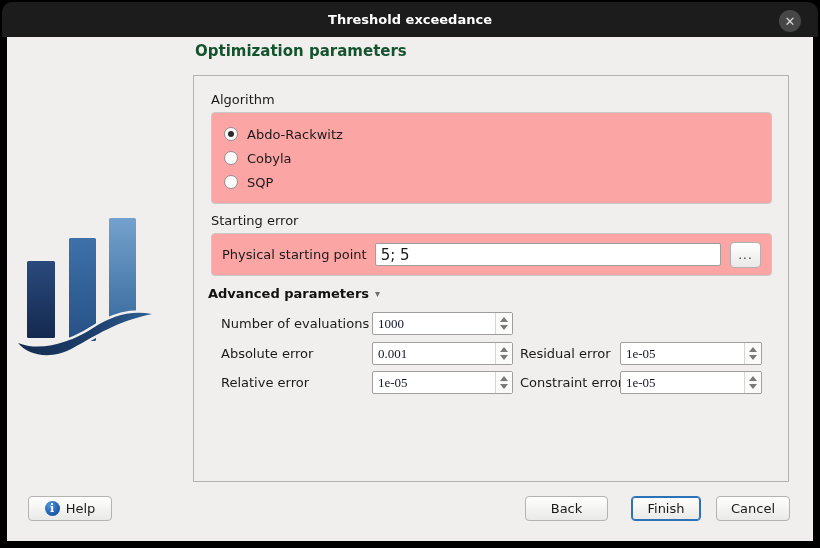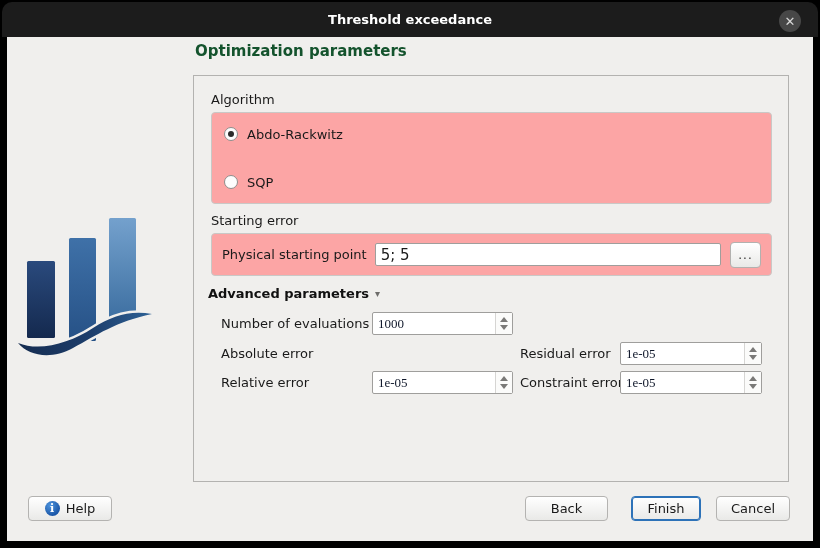--- a/index.html
+++ b/index.html
@@ -121,20 +121,24 @@
 
     <div class="groupbox radio-group">
       <div class="radio-row selected">
         <span class="radio">
             <span class="dot"></span>
           </span>
         <span>Abdo-Rackwitz</span>
       </div>
       <div class="radio-row">
         <span class="radio"></span>
+        <span>Cobyla</span>
+      </div>
+      <div class="radio-row">
+        <span class="radio"></span>
         <span>SQP</span>
       </div>
     </div>
 
     <div class="section-label" style="left:17px; top:137px;">Starting error</div>
 
     <div class="groupbox start-group">
       <span>Physical starting point</span>
       <input class="text-input start-input" value="5; 5" style="">
       <div class="browse-btn">...</div>
@@ -148,20 +152,27 @@
     <div class="adv-label" style="left:27px; top:236px;">Number of evaluations</div>
     <div class="spin" style="left:178px; top:236px; width:141px;">
       <input value="1000" style="">
       <div class="spin-btns">
         <div class="spin-up"></div>
         <div class="spin-down"></div>
       </div>
     </div>
 
     <div class="adv-label" style="left:27px; top:266px;text-align:center;">Absolute error</div>
+    <div class="spin" style="left:178px; top:266px; width:141px;">
+      <input value="0.001" style="">
+      <div class="spin-btns">
+        <div class="spin-up"></div>
+        <div class="spin-down"></div>
+      </div>
+    </div>
     <div class="adv-label" style="left:326px; top:266px;">Residual error</div>
     <div class="spin" style="left:426px; top:266px; width:142px;">
       <input value="1e-05" style="">
       <div class="spin-btns">
         <div class="spin-up"></div>
         <div class="spin-down"></div>
       </div>
     </div>
 
     <div class="adv-label" style="left:27px; top:295px;">Relative error</div>

